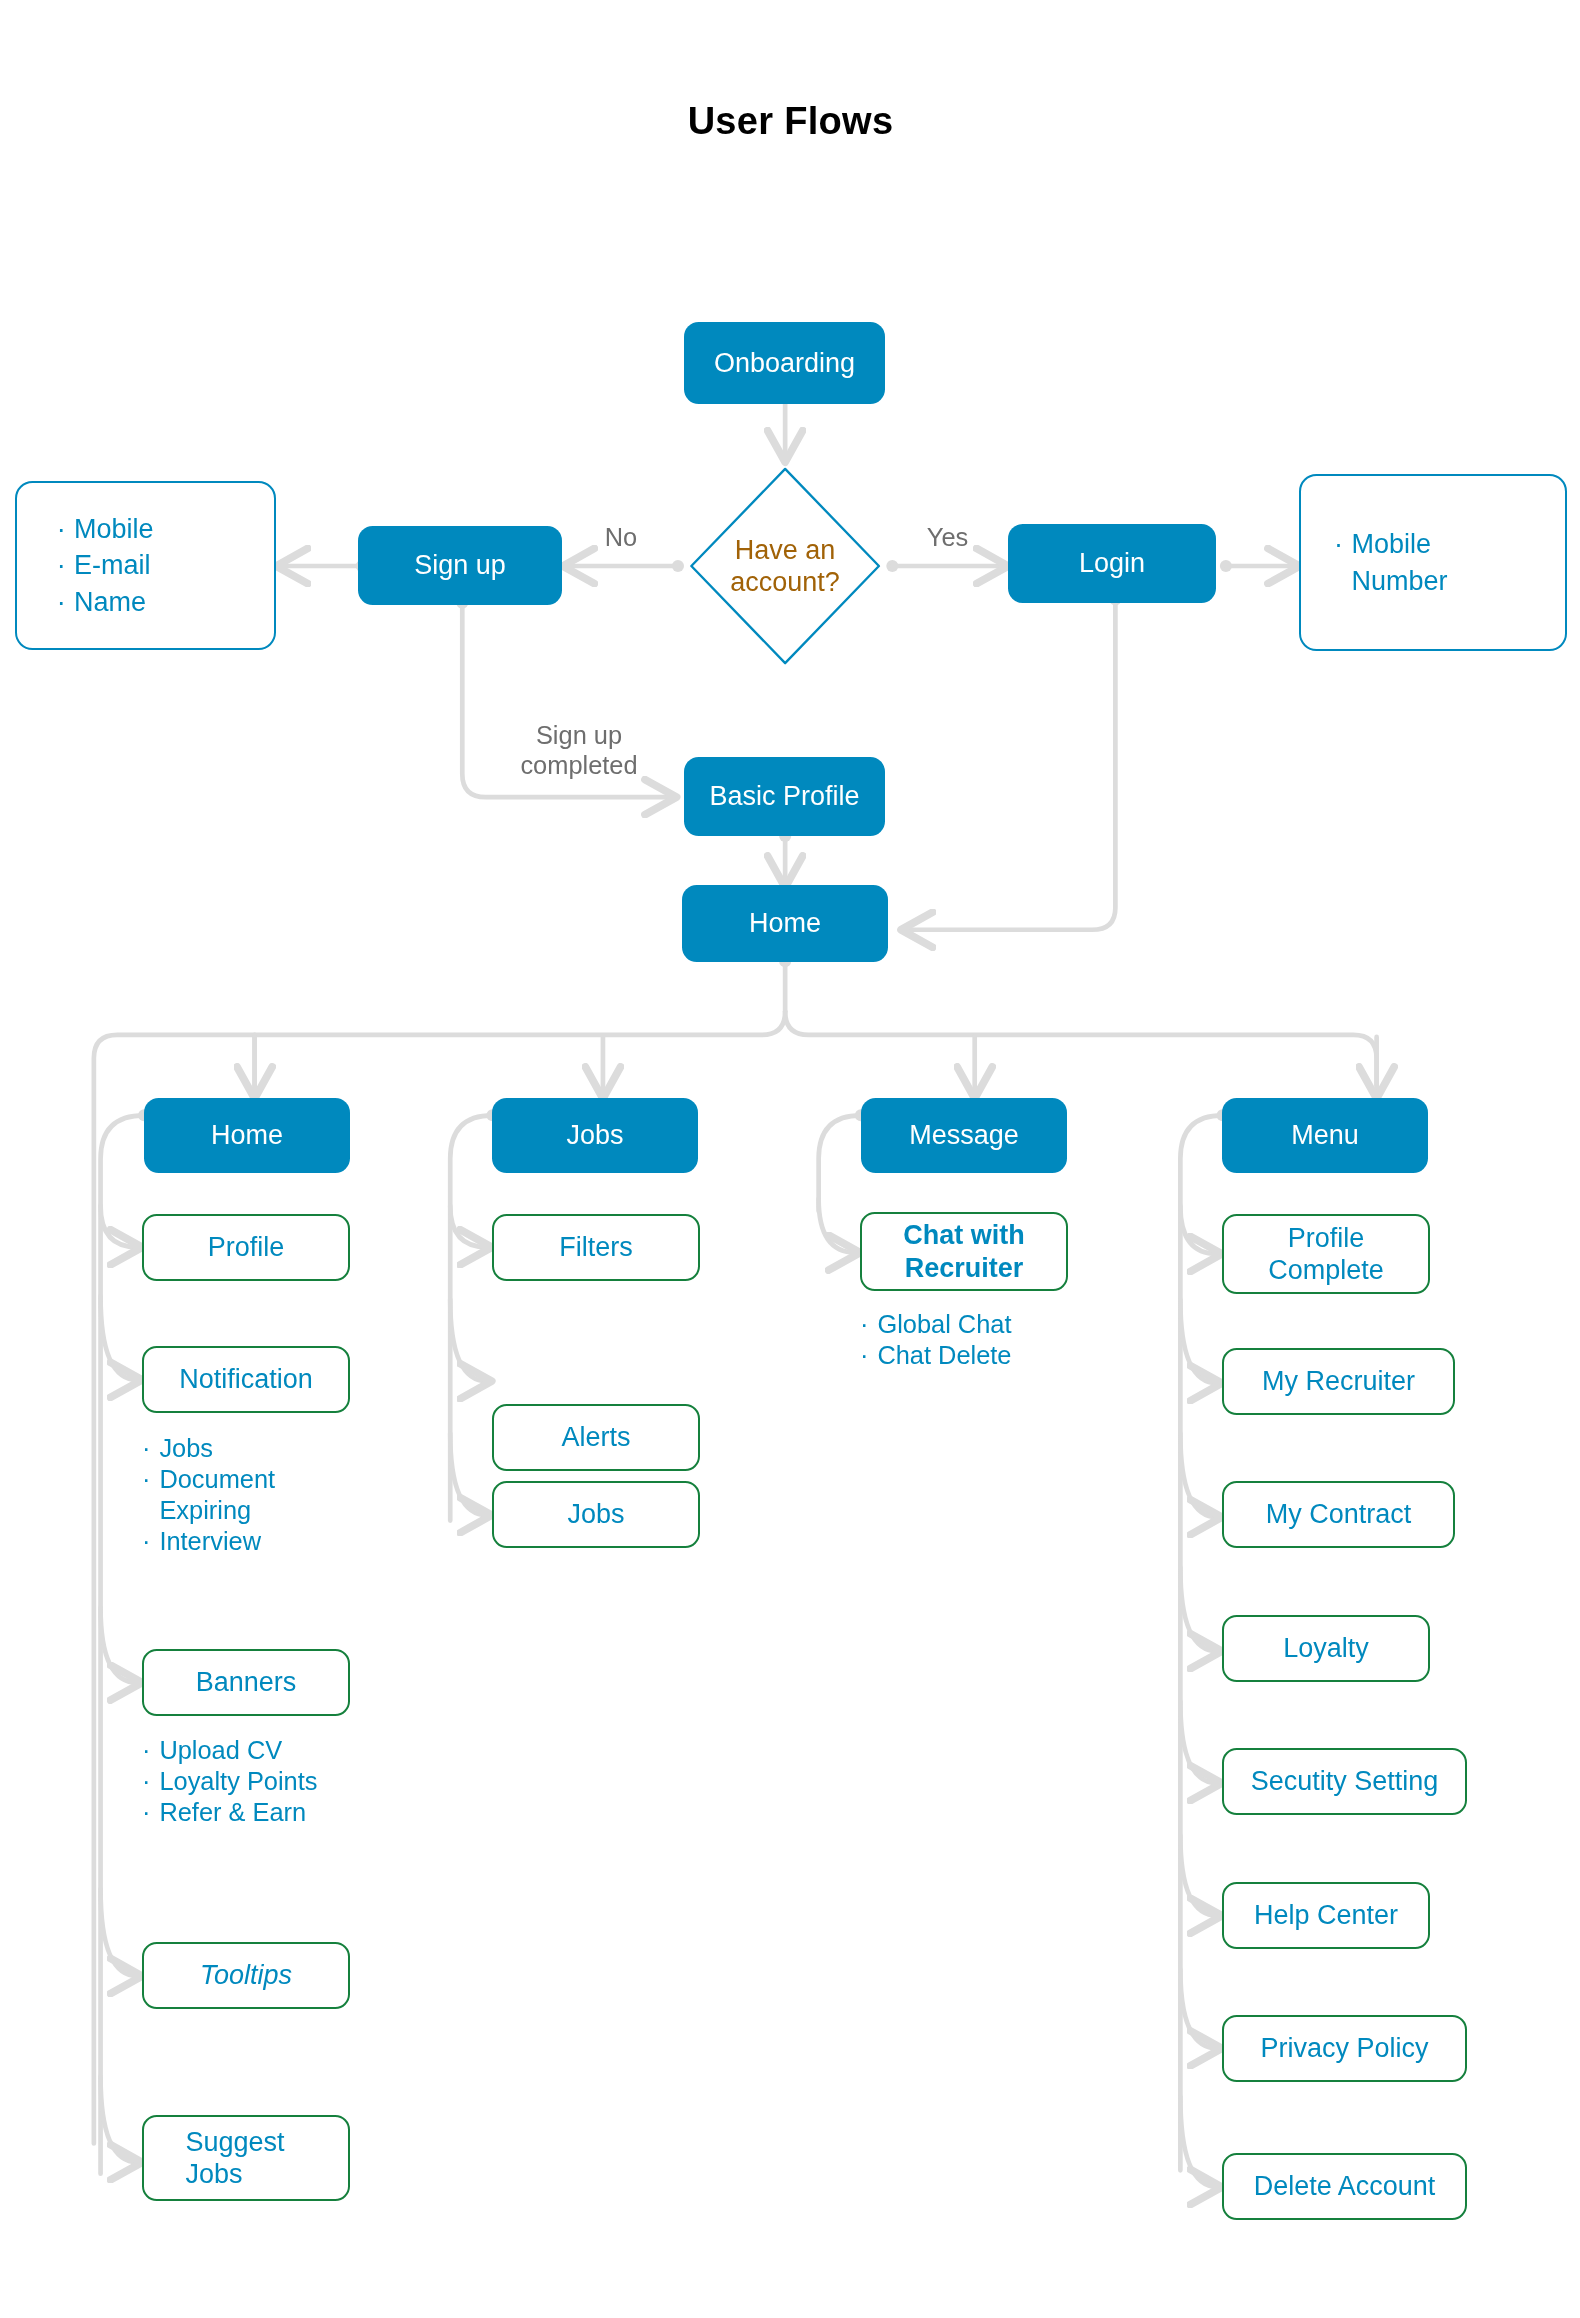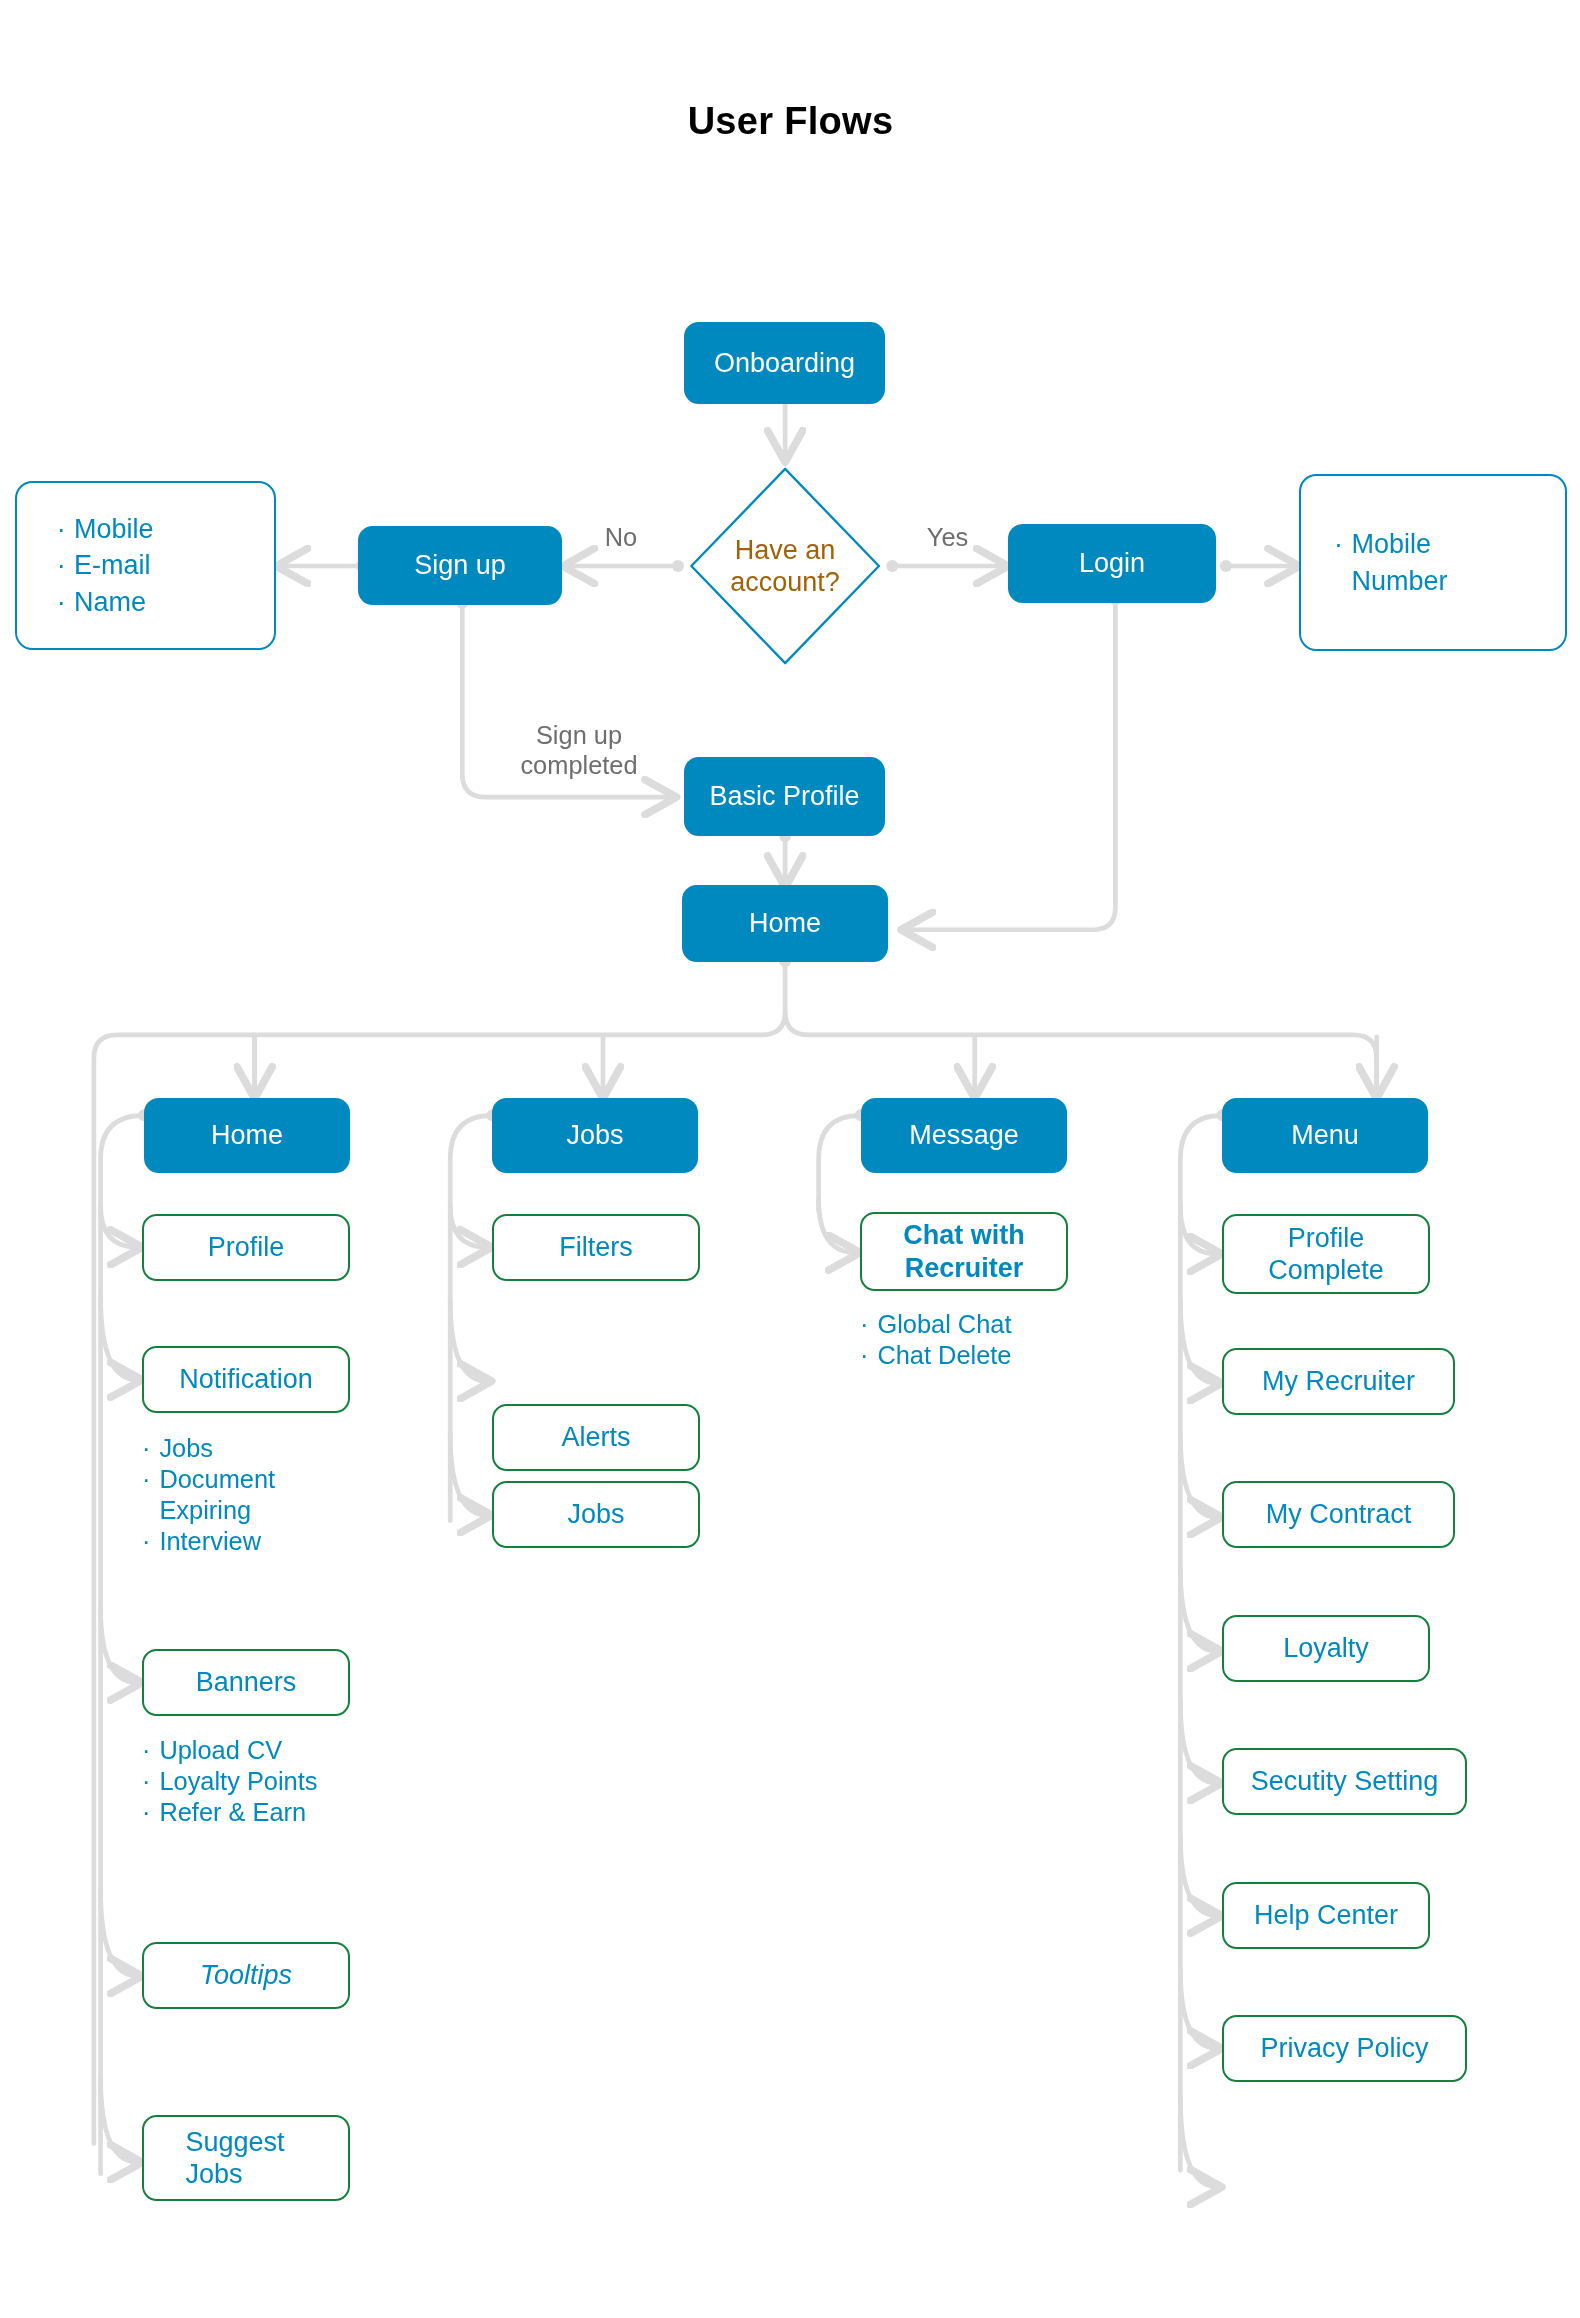--- a/index.html
+++ b/index.html
@@ -347,15 +347,18 @@
   </div>
   <div class="node outline" style="left:1222px; top:1748px; width:245px; height:67px;">
     <span>Secutity Setting</span>
   </div>
   <div class="node outline" style="left:1222px; top:1882px; width:208px; height:67px;">
     <span>Help Center</span>
   </div>
   <div class="node outline" style="left:1222px; top:2015px; width:245px; height:67px;">
     <span>Privacy Policy</span>
   </div>
+  <div class="node outline" style="left:1222px; top:2153px; width:245px; height:67px;">
+    <span>Delete Account</span>
+  </div>
 
 </div>
 
 
 </body></html>

